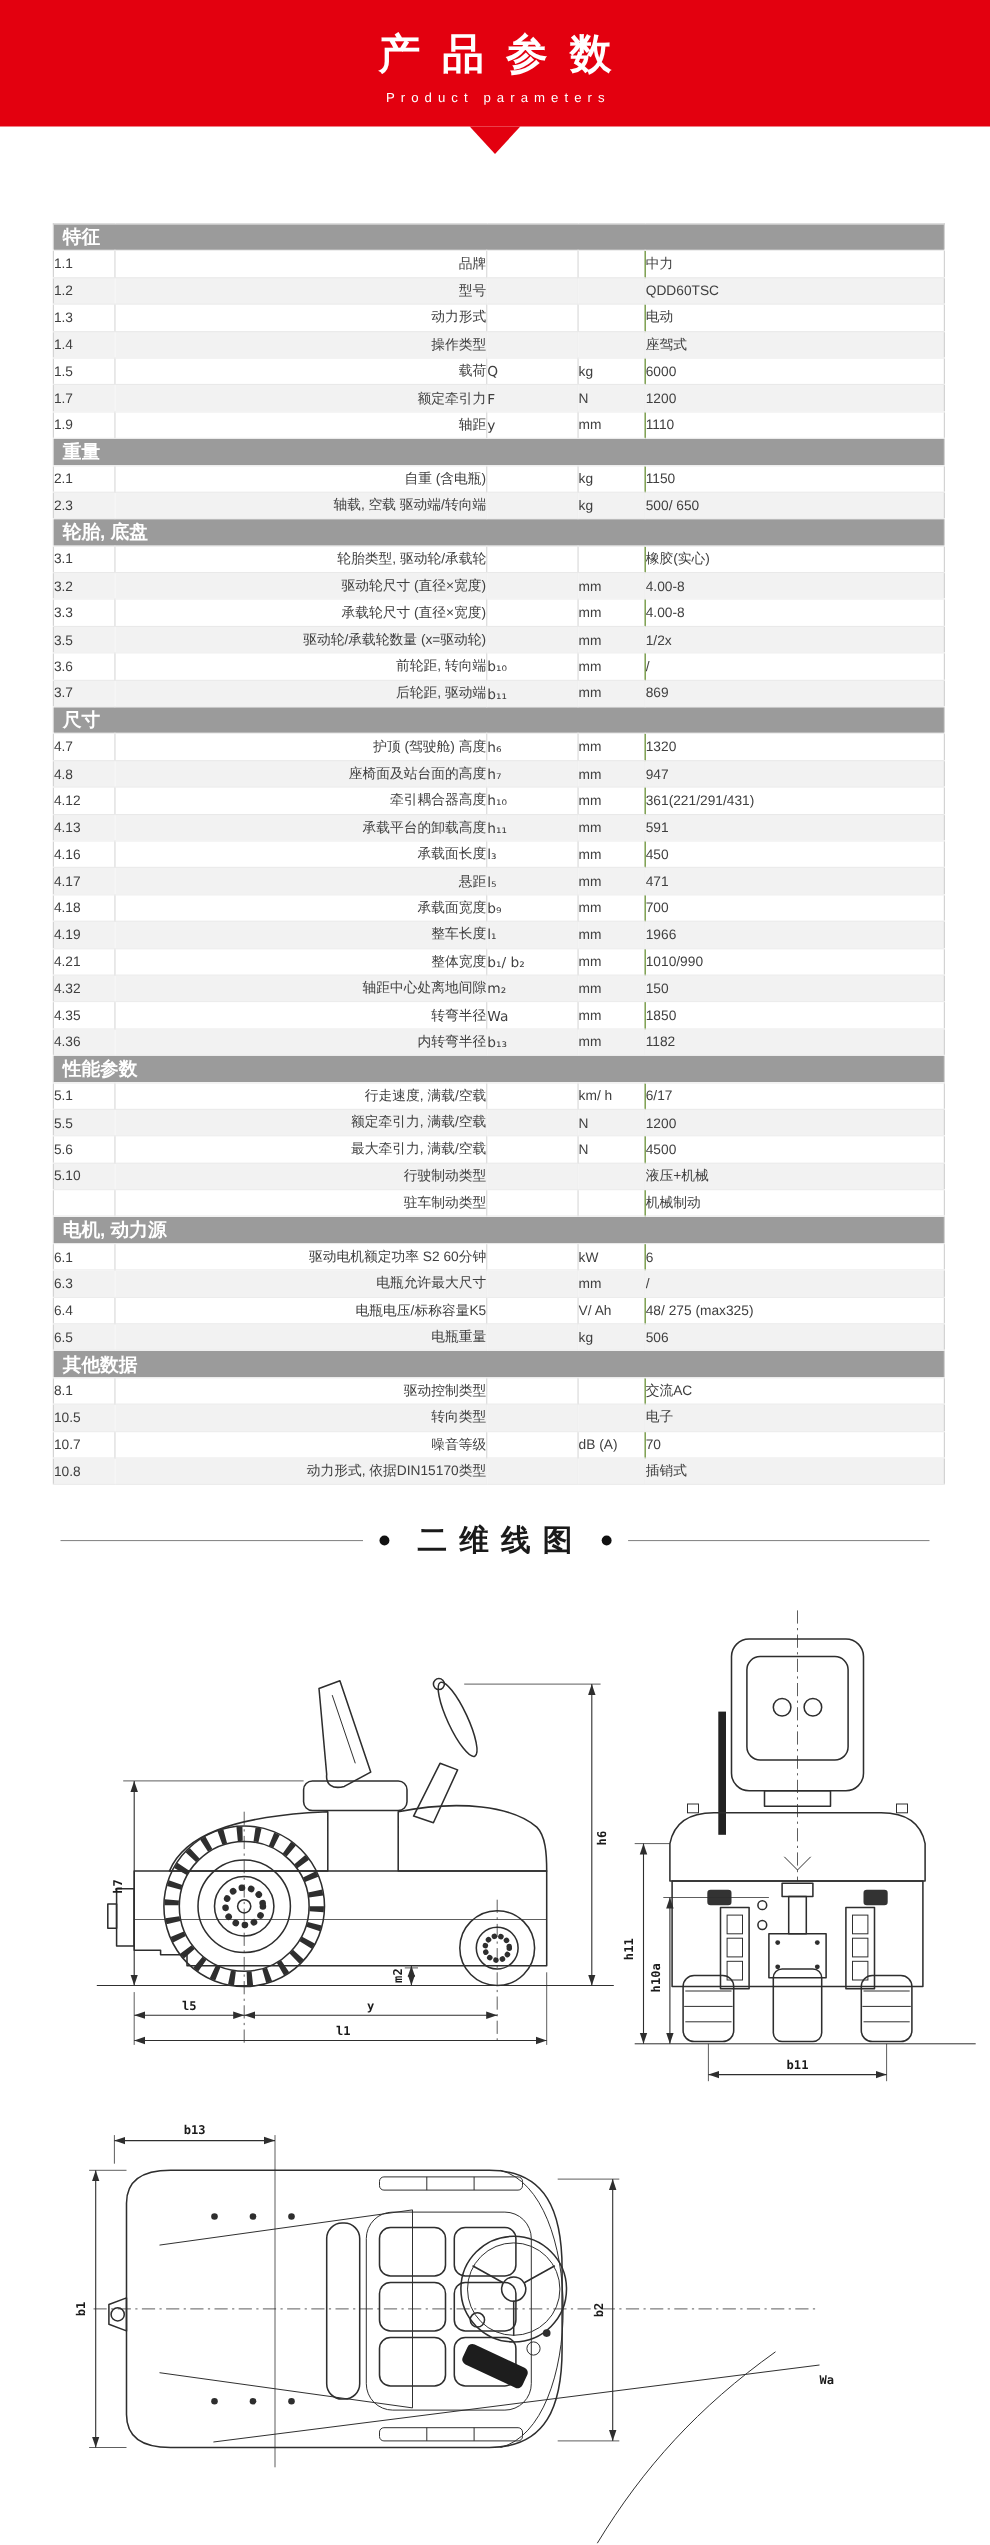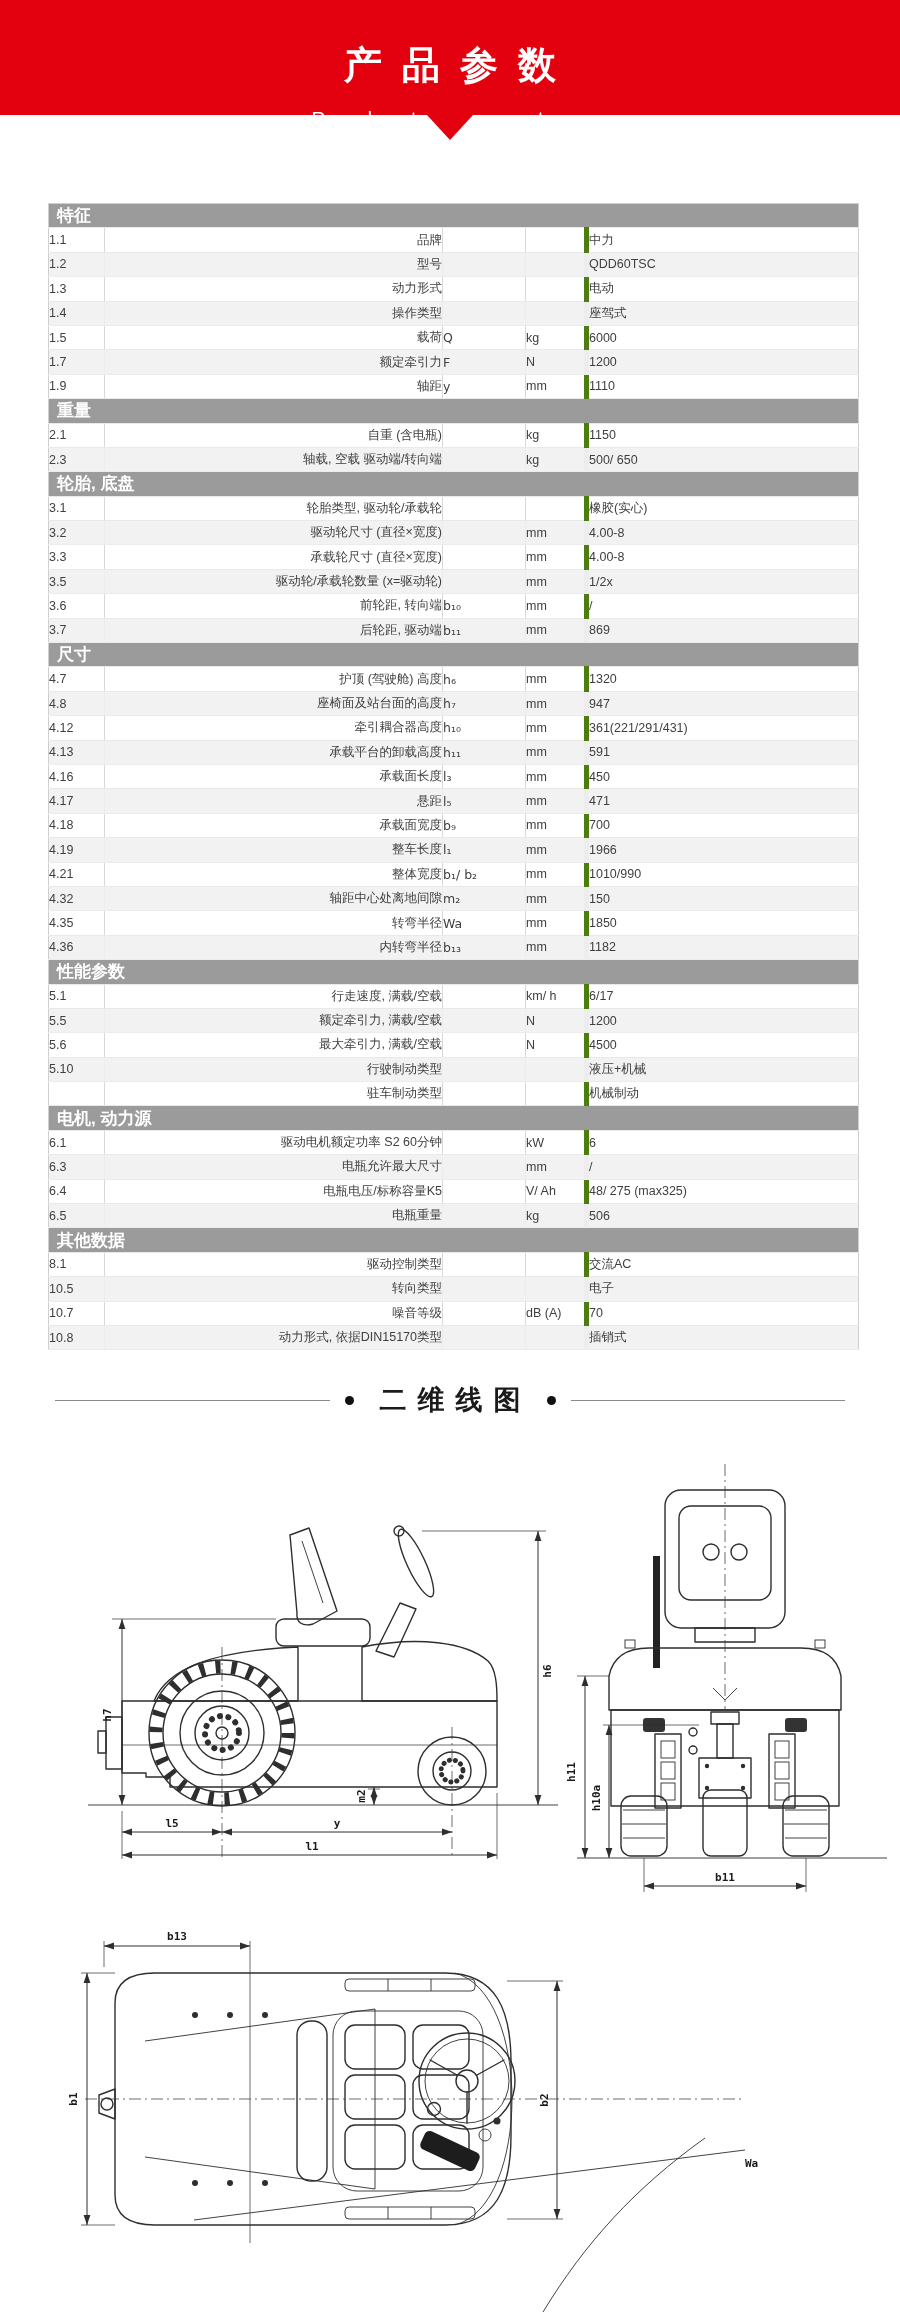--- a/index.html
+++ b/index.html
@@ -2,36 +2,36 @@
 <html><head>
 <meta charset="utf-8">
 <style>
   html,body{margin:0;padding:0;background:#fff;}
   body{width:900px;height:2314px;position:relative;overflow:hidden;
        font-family:"Liberation Sans","DejaVu Sans",sans-serif;color:#3f3f3f;}
 
   
   .banner{position:absolute;top:0;left:0;width:900px;height:115px;background:#E3000F;
           color:#fff;text-align:center;}
-  .banner h1{margin:16px;padding:24px 0 0 20px;font-size:38px;font-weight:700;letter-spacing:20px;}
-  .banner .sub{margin-top:7px;padding-left:6px;font-size:21px;letter-spacing:5.5px;}
+  .banner h1{margin:0;padding:24px 0 0 20px;font-size:38px;font-weight:700;letter-spacing:20px;}
+  .banner .sub{margin-top:7px;padding-left:6px;font-size:12px;letter-spacing:5.5px;}
   .banner-tip{position:absolute;top:115px;left:427px;width:0;height:0;
               border-left:23px solid transparent;border-right:23px solid transparent;
               border-top:25px solid #E3000F;}
 
   
   table.spec{position:absolute;top:203px;left:48px;width:810px;border-collapse:collapse;
              font-size:12.5px;table-layout:fixed;border:1px solid #cfcfcf;}
   table.spec td{height:23.4px;padding:0;border-bottom:1px solid #e9e9e9;
                 white-space:nowrap;overflow:hidden;}
   tr.sec td{background:#9B9B9B;color:#fff;font-weight:bold;font-size:17px;padding-left:8px;}
   td.c-no{padding-left:8px;border-right:1px solid #d8d8d8;}
   td.c-label{padding-left:10px;border-right:1px solid #d8d8d8;text-align:right;}
   td.c-sym{padding-left:8px;border-right:1px solid #d8d8d8;font-family:"DejaVu Sans",sans-serif;}
-  td.c-unit{padding-left:8px;border-right:5px solid #4d7c0f;}
+  td.c-unit{padding-left:8px;border-right:1px solid #4d7c0f;}
   td.c-val{text-align:left;}
   tr.alt td{background:#F2F2F2;border-right-color:#ededed;border-bottom-color:#ececec;}
 
   
   .divider{position:absolute;top:1382px;left:55px;right:55px;display:flex;
            align-items:center;gap:15px;text-align:center;}
   .dline{flex:1;height:1px;background:#8a8a8a;}
   .ddot{width:9px;height:9px;border-radius:50%;background:#111;flex:0 0 auto;}
   .divider h2{margin:0;font-size:27px;font-weight:600;color:#1a1a1a;
               letter-spacing:11px;padding-left:11px;}

